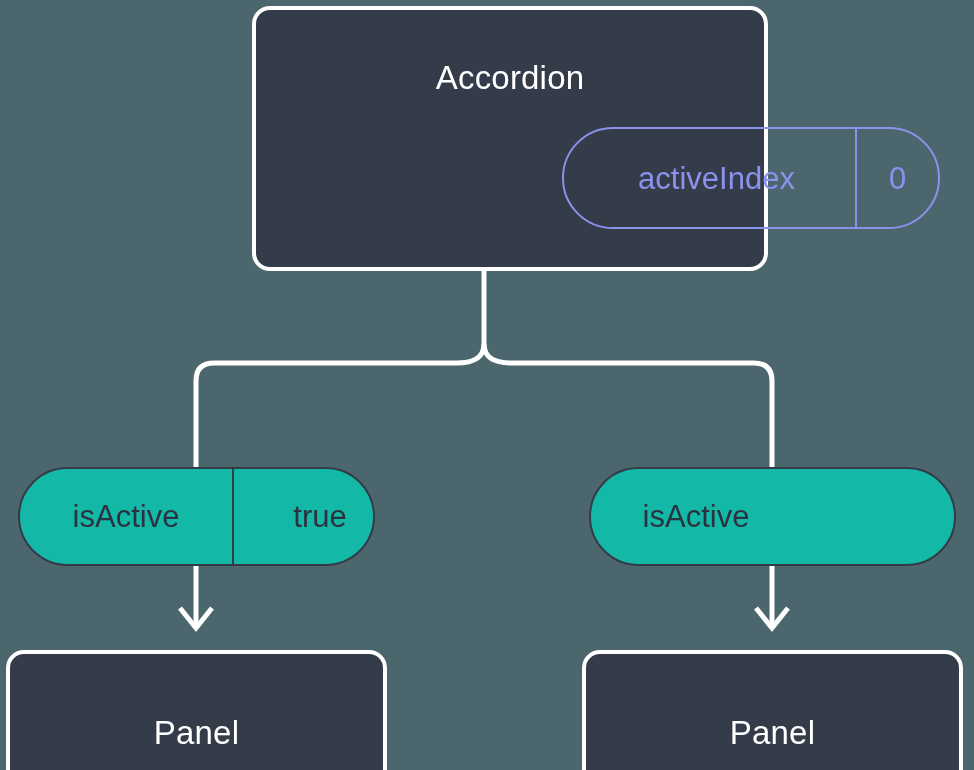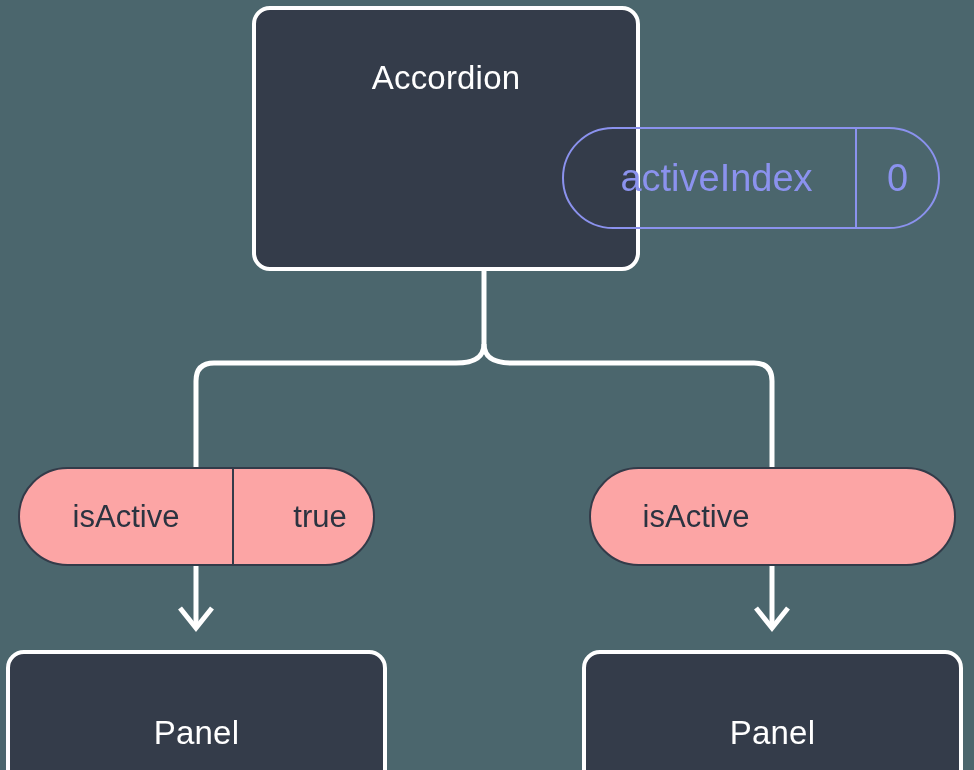--- a/index.html
+++ b/index.html
@@ -29,21 +29,21 @@
   .card {
     position: absolute;
     box-sizing: border-box;
     background: #343c4a;
     border: 4px solid #ffffff;
     border-radius: 18px;
   }
   #accordion-card {
     left: 252px;
     top: 6px;
-    width: 388px;
+    width: 516px;
     height: 265px;
   }
   .card-title {
     position: absolute;
     left: 0;
     right: 0;
     text-align: center;
     color: #ffffff;
     font-size: 33px;
     font-weight: 400;
@@ -67,39 +67,39 @@
     left: 306px;
     top: 117px;
     width: 378px;
     height: 102px;
   }
   .pill-outline .pill-key,
   .pill-outline .pill-val {
     display: flex;
     align-items: center;
     justify-content: center;
-    font-size: 38px;
+    font-size: 31px;
     line-height: 1;
   }
   .pill-outline .pill-key {
     flex: 0 0 277px;
     padding-left: 14px;
   }
   .pill-outline .pill-val {
     flex: 1 1 auto;
     border-left: 2px solid #8b92ee;
   }
 
   
   .pill-filled {
     position: absolute;
     box-sizing: border-box;
     display: flex;
     align-items: stretch;
-    background: #fca5a5;
+    background: #14b8a6;
     border: 2px solid #333b49;
     border-radius: 999px;
     color: #2b3340;
     overflow: hidden;
     justify-content: space-between;
   }
   #left-isactive-pill {
     left: 18px;
     top: 467px;
     width: 357px;

